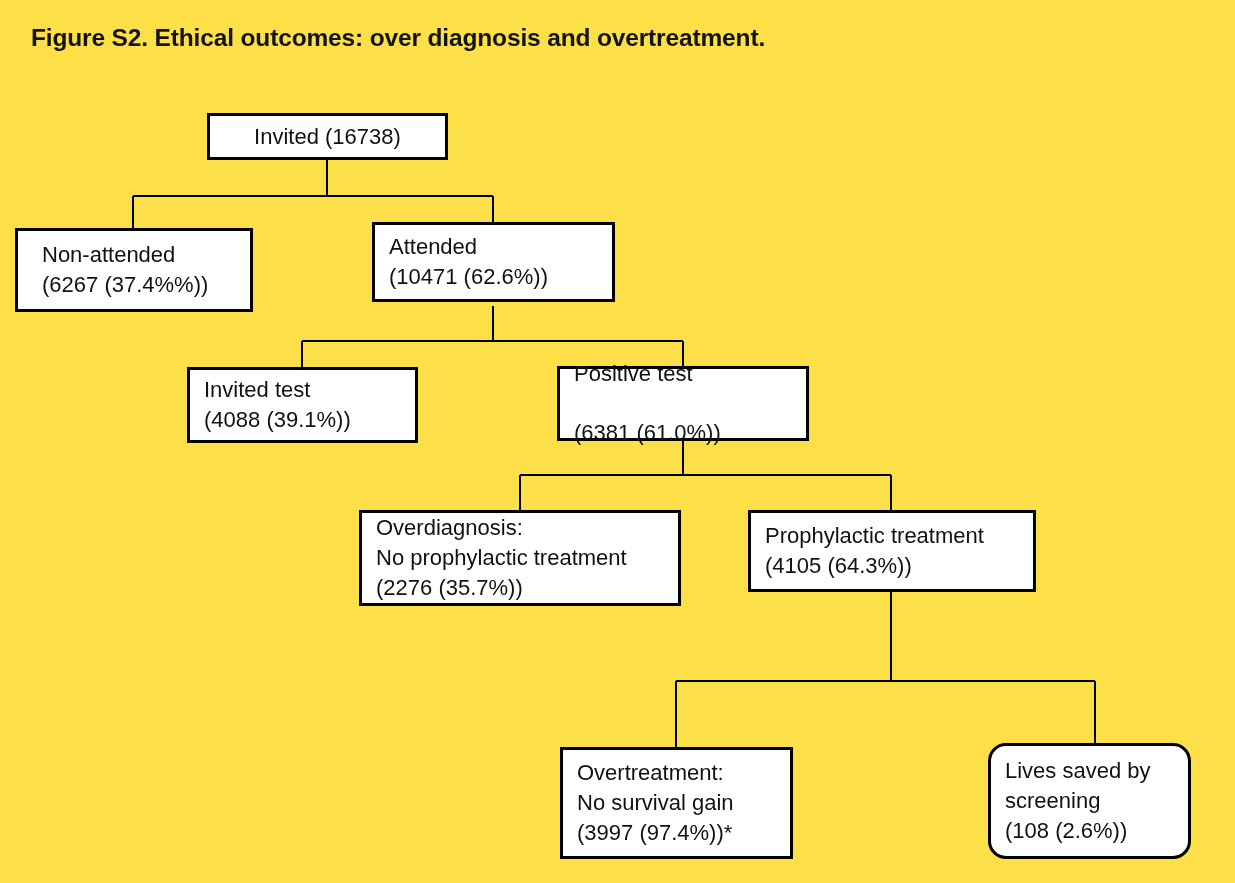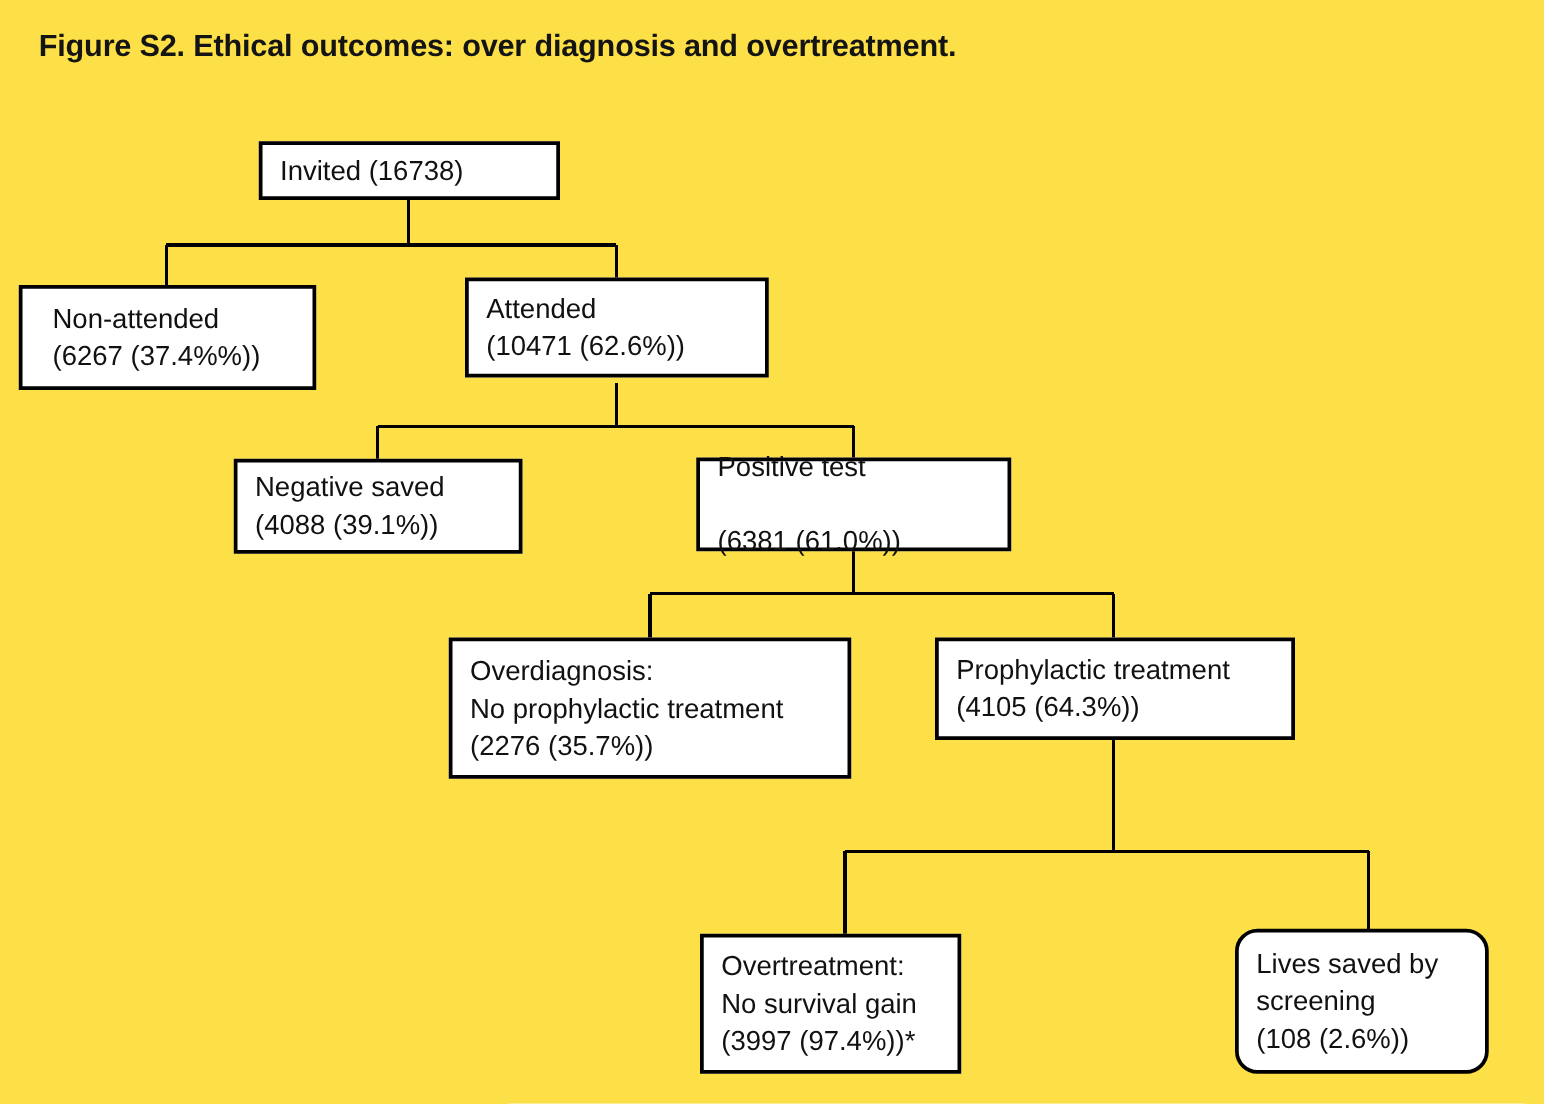--- a/index.html
+++ b/index.html
@@ -47,28 +47,28 @@
     padding: 0 14px;
     z-index: 2;
   }
   .node .line {
     font-size: 22px;
     line-height: 30px;
     color: #111111;
     white-space: nowrap;
   }
   
-  #node-invited       { left: 207px; top: 113px; width: 241px; height: 47px; }
+  #node-invited       { left: 207px; top: 113px; width: 241px; height: 47px; align-items: center; }
   #node-nonattended   { left: 15px;  top: 228px; width: 238px; height: 84px; padding-left: 24px; }
   #node-attended      { left: 372px; top: 222px; width: 243px; height: 80px; }
   #node-negative      { left: 187px; top: 367px; width: 231px; height: 76px; }
   #node-positive      { left: 557px; top: 366px; width: 252px; height: 75px; gap: 29px; }
-  #node-overdiagnosis { left: 359px; top: 510px; width: 322px; height: 113px; }
+  #node-overdiagnosis { left: 359px; top: 510px; width: 322px; height: 96px; }
   #node-prophylactic  { left: 748px; top: 510px; width: 288px; height: 82px; }
-  #node-overtreatment { left: 560px; top: 747px; width: 209px; height: 112px; }
+  #node-overtreatment { left: 560px; top: 747px; width: 233px; height: 112px; }
   #node-livessaved    { left: 988px; top: 743px; width: 203px; height: 116px; border-radius: 18px; }
 </style>
 </head>
 <body>
 
 <div id="page">
 
   <div id="figure-title">Figure S2. Ethical outcomes: over diagnosis and overtreatment.</div>
 
   <svg id="connectors" viewBox="0 0 1235 883" xmlns="http://www.w3.org/2000/svg">
@@ -104,21 +104,21 @@
     <div class="line">Non-attended</div>
     <div class="line">(6267 (37.4%%))</div>
   </div>
 
   <div class="node" id="node-attended">
     <div class="line">Attended</div>
     <div class="line">(10471 (62.6%))</div>
   </div>
 
   <div class="node" id="node-negative">
-    <div class="line">Negative saved</div>
+    <div class="line">Invited test</div>
     <div class="line">(4088 (39.1%))</div>
   </div>
 
   <div class="node" id="node-positive">
     <div class="line">Positive test</div>
     <div class="line">(6381 (61.0%))</div>
   </div>
 
   <div class="node" id="node-overdiagnosis">
     <div class="line">Overdiagnosis:</div>

